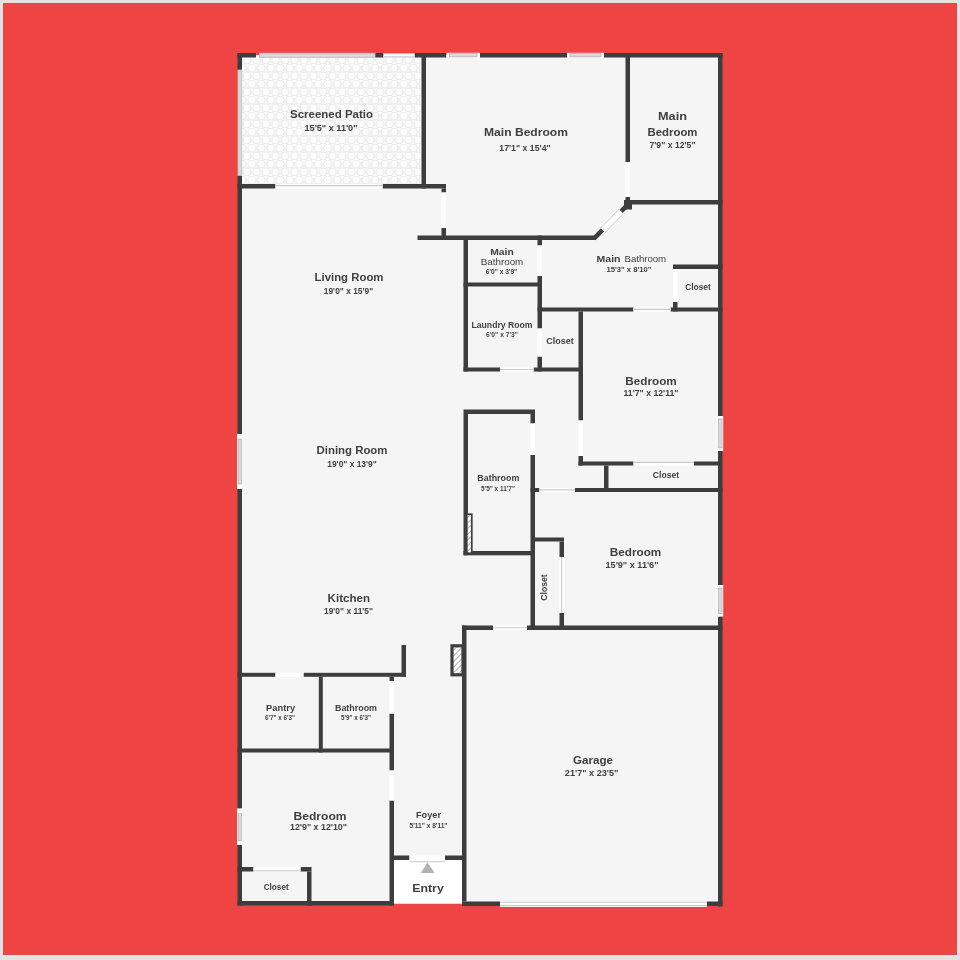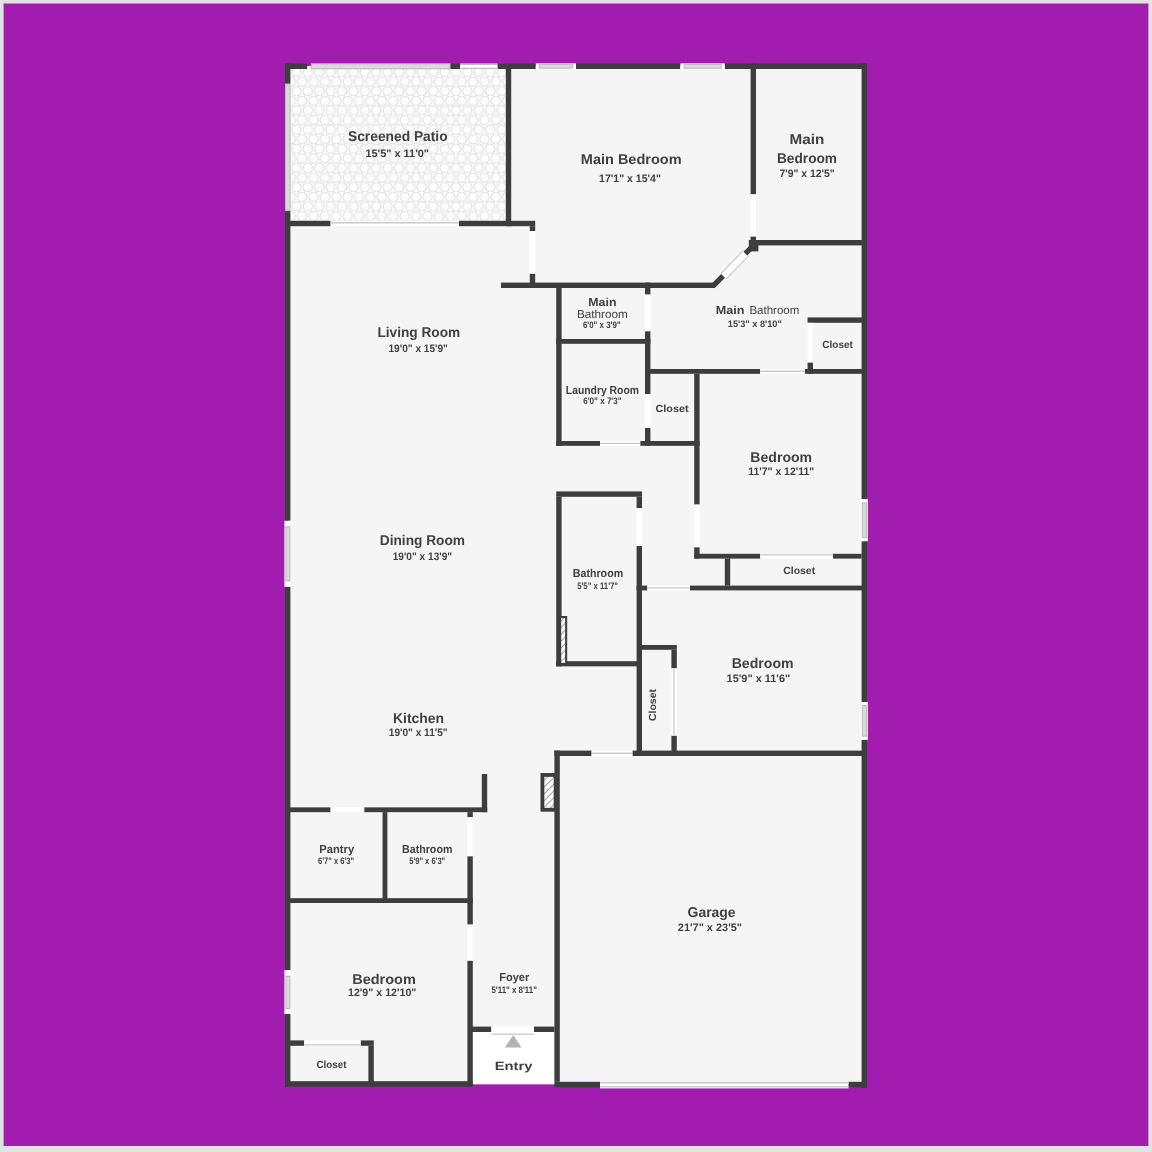--- a/index.html
+++ b/index.html
@@ -1,16 +1,16 @@
 <!DOCTYPE html>
 <html><head>
 <meta charset="utf-8">
 <style>
 html,body{margin:0;padding:0;background:#ffffff;}
-#page{width:960px;height:960px;position:relative;background:#a21caf;box-sizing:border-box;border-style:solid;border-color:#e2e2e2;border-width:3px 3px 5px 3px;}
+#page{width:960px;height:960px;position:relative;background:#ef4444;box-sizing:border-box;border-style:solid;border-color:#e2e2e2;border-width:3px 3px 5px 3px;}
 svg{position:absolute;left:-3px;top:-3px;}
 text{font-family:"Liberation Sans",sans-serif;fill:#3f3f3f;font-weight:bold;}
 .nm{font-size:11.8px;}
 .dm{font-size:9px;}
 .sm{font-size:9.6px;}
 .sd{font-size:7.8px;}
 .cl{font-size:8.6px;}
 </style>
 </head>
 <body>

